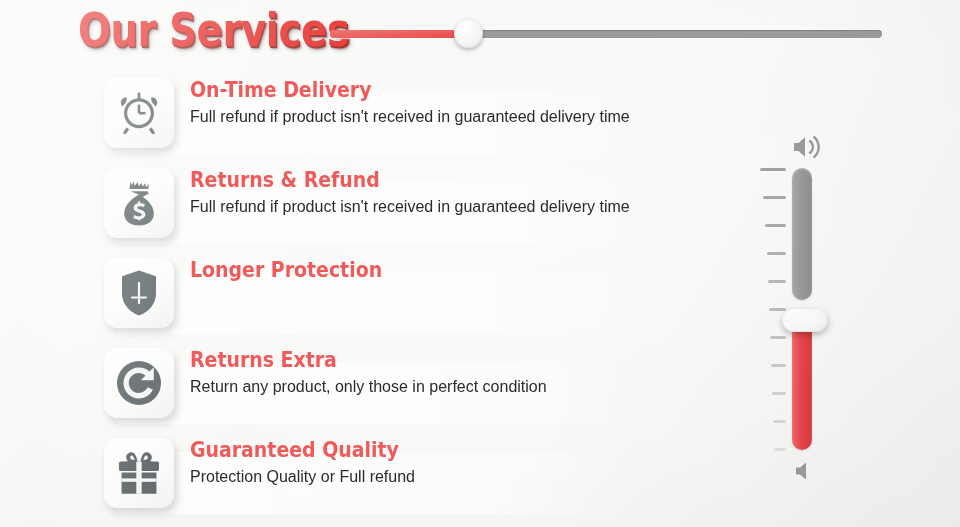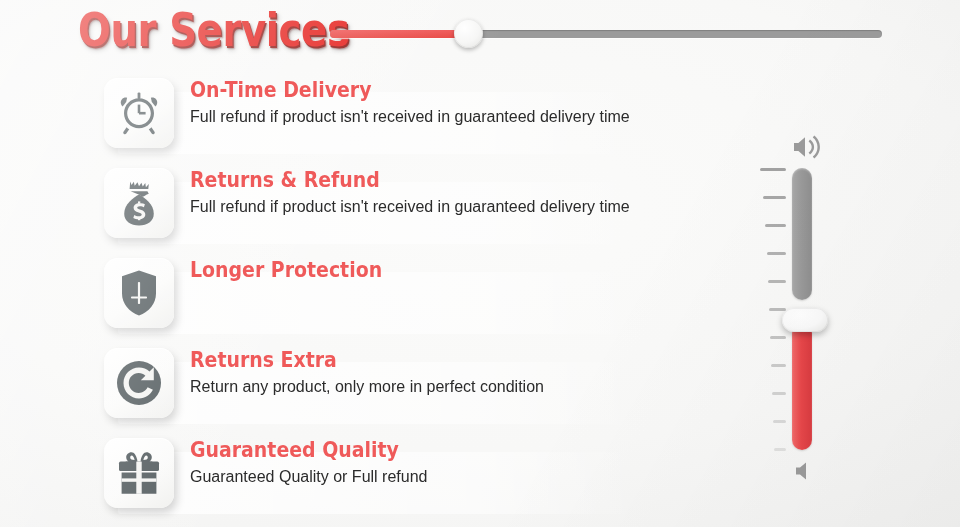--- a/index.html
+++ b/index.html
@@ -320,21 +320,21 @@
     <div class="service-row">
       <div class="row-band"></div>
       <div class="icon-badge">
         <svg width="48" height="48" viewBox="0 0 48 48" aria-hidden="true">
           <circle class="ic" cx="24" cy="24" r="22"></circle>
           <path class="ic-light" d="M24 8.5c-8.6 0-15.5 6.9-15.5 15.5S15.4 39.5 24 39.5c6.1 0 11.4-3.5 13.9-8.7l-5.3-2.5c-1.6 3.3-5 5.6-8.9 5.6-5.5 0-9.9-4.4-9.9-9.9S18.2 14.1 23.7 14.1c2.6 0 4.9 1 6.7 2.6l-4.6 4.6h13V8.3l-4.3 4.3C31.7 10 28.1 8.5 24 8.5z"></path>
         </svg>
       </div>
       <div class="row-text">
         <div class="row-title">Returns Extra</div>
-        <div class="row-desc">Return any product, only more in perfect condition</div>
+        <div class="row-desc">Return any product, only those in perfect condition</div>
       </div>
     </div>
 
     <div class="service-row">
       <div class="row-band"></div>
       <div class="icon-badge">
         <svg width="48" height="46" viewBox="0 0 48 46" aria-hidden="true">
           <g class="ic">
             <path d="M16.4 2.2c-2.9 0-5.2 2.3-5.2 5.1 0 1.8.9 3.4 2.3 4.3h-2.8v3.6h11.6V10c-.9-4.3-2.9-7.8-5.9-7.8zm.3 3.4c1.1 0 2.3 1.7 2.9 4.3-2.5-.1-4.4-.6-4.4-2.2 0-1.2.7-2.1 1.5-2.1z"></path>
             <path d="M31.6 2.2c2.9 0 5.2 2.3 5.2 5.1 0 1.8-.9 3.4-2.3 4.3h2.8v3.6H25.7V10c.9-4.3 2.9-7.8 5.9-7.8zm-.3 3.4c-1.1 0-2.3 1.7-2.9 4.3 2.5-.1 4.4-.6 4.4-2.2 0-1.2-.7-2.1-1.5-2.1z"></path>
@@ -342,21 +342,21 @@
             <path d="M6.6 22.6h34.8v21.2H6.6z"></path>
           </g>
           <g class="ic-light">
             <rect x="21.3" y="11.6" width="5.4" height="32.2"></rect>
             <rect x="6.6" y="28.4" width="34.8" height="3.4"></rect>
           </g>
         </svg>
       </div>
       <div class="row-text">
         <div class="row-title">Guaranteed Quality</div>
-        <div class="row-desc">Guaranteed Quality or Full refund</div>
+        <div class="row-desc">Protection Quality or Full refund</div>
       </div>
     </div>
 
   </div>
 
   <div class="v-slider">
 
     <div class="v-icon-top">
       <svg width="30" height="26" viewBox="0 0 30 26" aria-hidden="true">
         <g fill="#9b9b9b">

